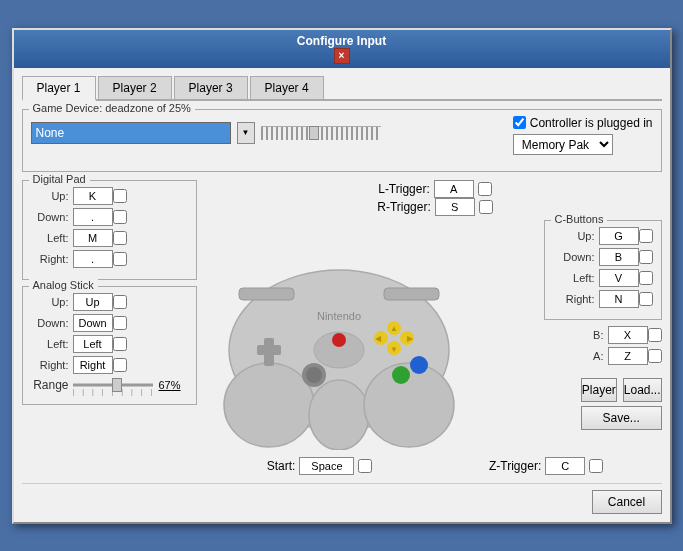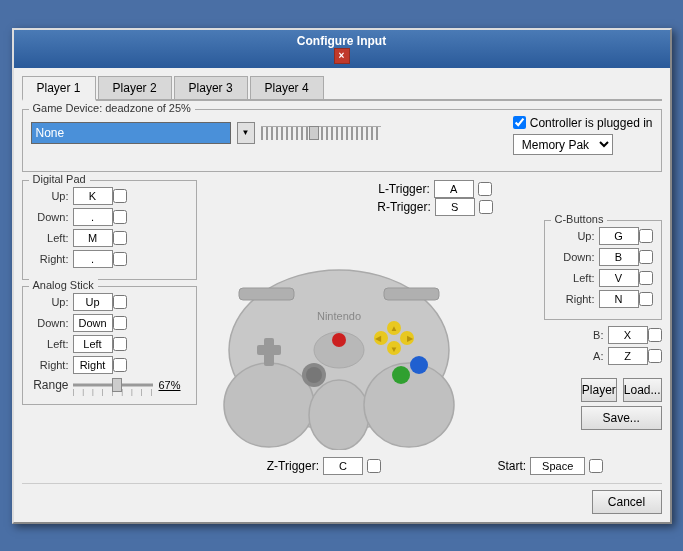--- a/index.html
+++ b/index.html
@@ -543,27 +543,27 @@
               </div>
               <div class="action-row">
                 <button class="action-btn">Save...</button>
               </div>
             </div>
           </div>
         </div>
 
         <div class="start-row">
           <div class="trigger-item">
+            <span>Start:</span>
+            <input type="text" class="key-input" style="width: 55px;" value="Space">
+            <input type="checkbox" class="key-checkbox" style="">
+          </div>
+          <div class="trigger-item">
             <span>Z-Trigger:</span>
             <input type="text" class="key-input" value="C" style="">
-            <input type="checkbox" class="key-checkbox" style="">
-          </div>
-          <div class="trigger-item">
-            <span>Start:</span>
-            <input type="text" class="key-input" style="width: 55px;" value="Space">
             <input type="checkbox" class="key-checkbox" style="">
           </div>
         </div>
       </div>
     </div>
 
     <div class="bottom-buttons">
       <button class="bottom-btn">Cancel</button>
     </div>
   </div>

